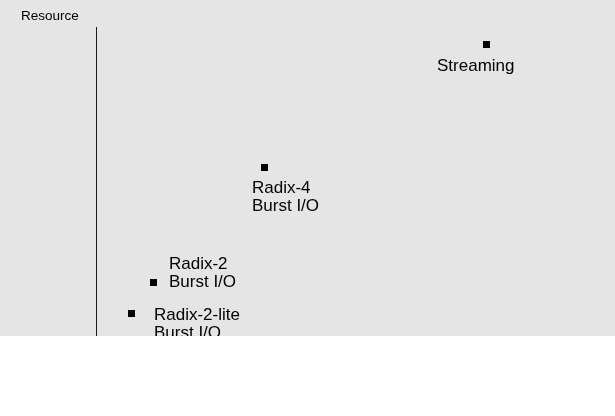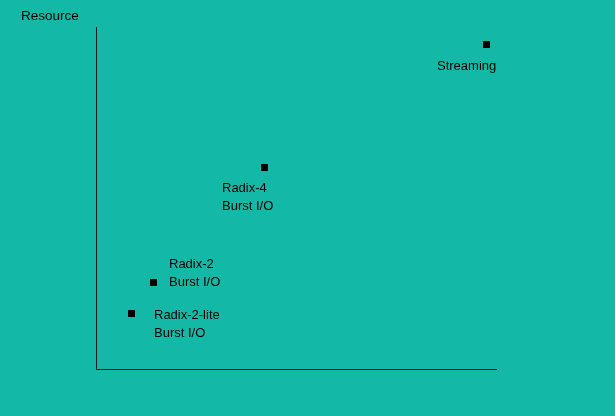--- a/index.html
+++ b/index.html
@@ -7,22 +7,22 @@
     padding: 0;
     background: #ffffff;
   }
   body {
     font-family: "Liberation Sans", sans-serif;
     -webkit-font-smoothing: none;
   }
   #figure {
     position: relative;
     width: 615px;
-    height: 416px;
-    background: #14b8a6;
+    height: 336px;
+    background: #e5e5e5;
     overflow: hidden;
     text-decoration: underline;
   }
   .axis-line {
     position: absolute;
     background: #1a1a1a;
   }
   #y-axis {
     left: 96px;
     top: 27px;
@@ -51,21 +51,21 @@
     top: 381px;
   }
   .point-marker {
     position: absolute;
     width: 7px;
     height: 7px;
     background: #000000;
   }
   .point-label {
     position: absolute;
-    font-size: 13px;
+    font-size: 17px;
     line-height: 17.5px;
     color: #000000;
     white-space: nowrap;
     text-align: left;
   }
   .point-label .label-line {
     display: block;
   }
 </style>
 </head>
@@ -78,21 +78,21 @@
 
   <div class="axis-title" id="y-axis-title">Resource</div>
 
 
   <div class="point-marker" style="left:483px; top:41px;"></div>
   <div class="point-label" style="left:437px; top:57px;">
     <span class="label-line">Streaming</span>
   </div>
 
   <div class="point-marker" style="left:261px; top:164px;"></div>
-  <div class="point-label" style="left:222px; top:179px;">
+  <div class="point-label" style="left:252px; top:179px;">
     <span class="label-line">Radix-4</span>
     <span class="label-line">Burst I/O</span>
   </div>
 
   <div class="point-marker" style="left:150px; top:279px;"></div>
   <div class="point-label" style="left:169px; top:255px;">
     <span class="label-line">Radix-2</span>
     <span class="label-line">Burst I/O</span>
   </div>
 

